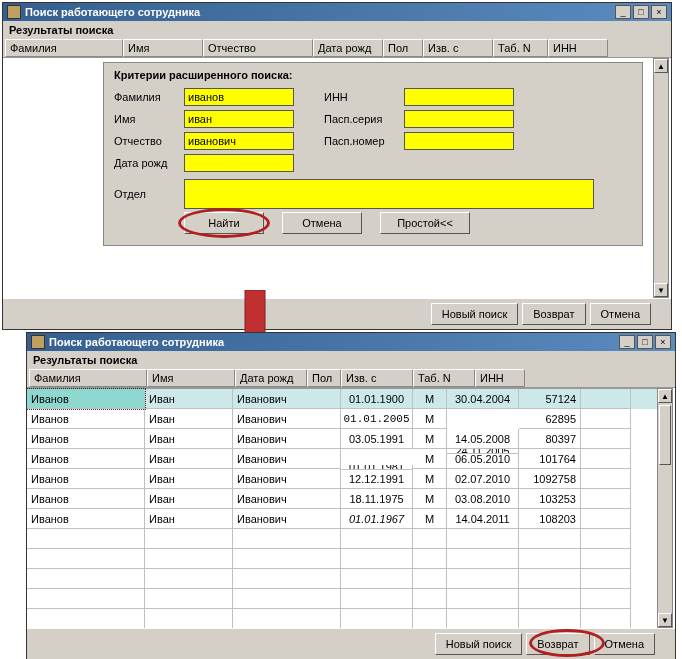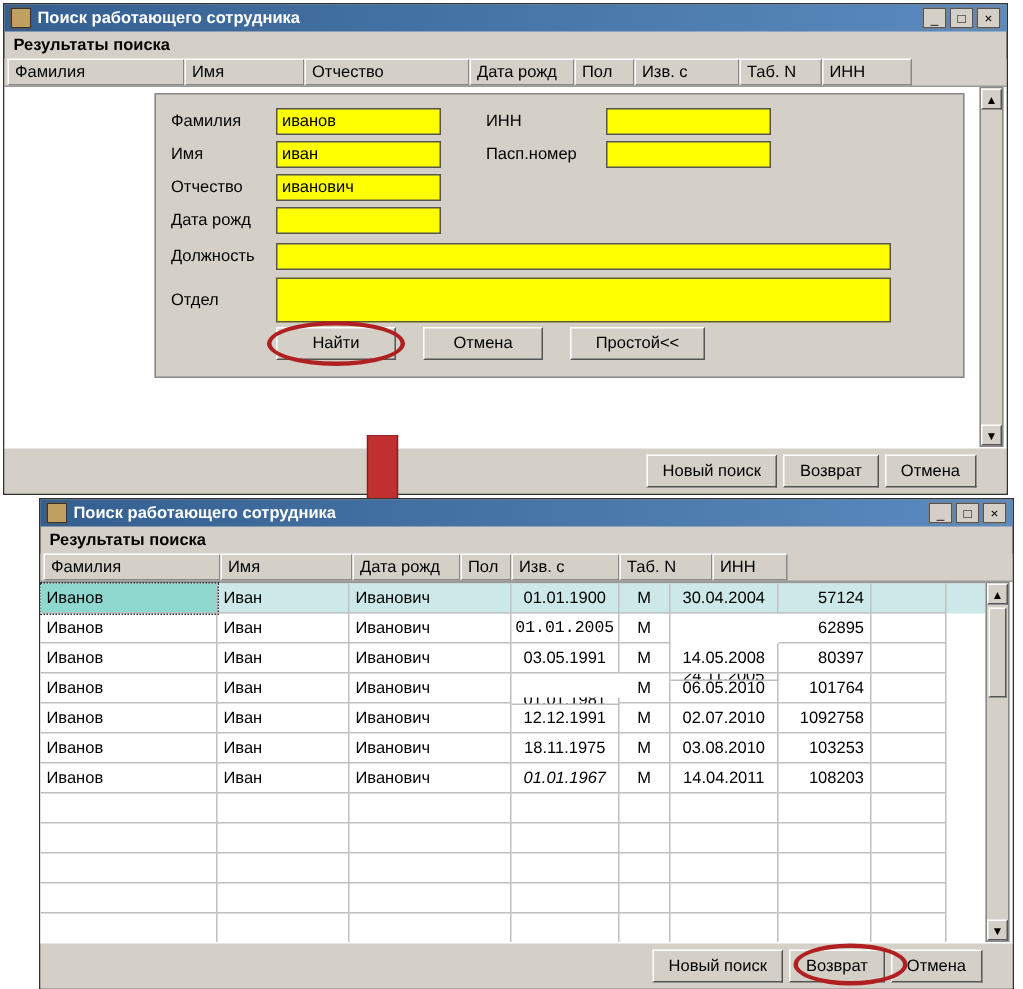--- a/index.html
+++ b/index.html
@@ -173,20 +173,21 @@
     <div class="hdr-cell" style="width:60px">ИНН</div>
   </div>
 
   <div class="body-area" style="height:240px;">
     <div class="vscroll">
       <div class="arr" style="top:0">▲</div>
       <div class="arr" style="bottom:0">▼</div>
     </div>
 
     <div class="panel" style="left:100px; top:4px; width:540px;">
+      <div class="panel-title">Критерии расширенного поиска:</div>
 
       <div style="display:flex; gap:30px;">
         <div>
           <div class="form-row">
             <span class="form-label">Фамилия</span>
             <input class="yinput" style="width: 110px;" value="иванов">
           </div>
           <div class="form-row">
             <span class="form-label">Имя</span>
             <input class="yinput" style="width: 110px;" value="иван">
@@ -199,30 +200,30 @@
             <span class="form-label">Дата рожд</span>
             <input class="yinput" style="width: 110px;" value="">
           </div>
         </div>
         <div>
           <div class="form-row">
             <span class="form-label2">ИНН</span>
             <input class="yinput" style="width: 110px;" value="">
           </div>
           <div class="form-row">
+            <span class="form-label2">Пасп.серия</span>
+            <input class="yinput" style="width: 110px;" value="">
+          </div>
+          <div class="form-row">
             <span class="form-label2">Пасп.номер</span>
             <input class="yinput" style="width: 110px;" value="">
           </div>
         </div>
       </div>
 
-      <div class="form-row">
-        <span class="form-label">Должность</span>
-        <input class="yinput" style="width: 410px;" value="">
-      </div>
       <div class="form-row" style="height:34px">
         <span class="form-label">Отдел</span>
         <textarea class="yinput" style="width: 410px; height: 30px; resize: none;"></textarea>
       </div>
 
       <div class="form-row" style="margin-left:70px; gap:18px; position:relative;">
         <button class="btn" style="width:80px">Найти</button>
         <button class="btn" style="width:80px">Отмена</button>
         <button class="btn" style="width:90px">Простой&lt;&lt;</button>
         <span class="oval" style="left:-6px; top:-5px; width:92px; height:30px;"></span>

